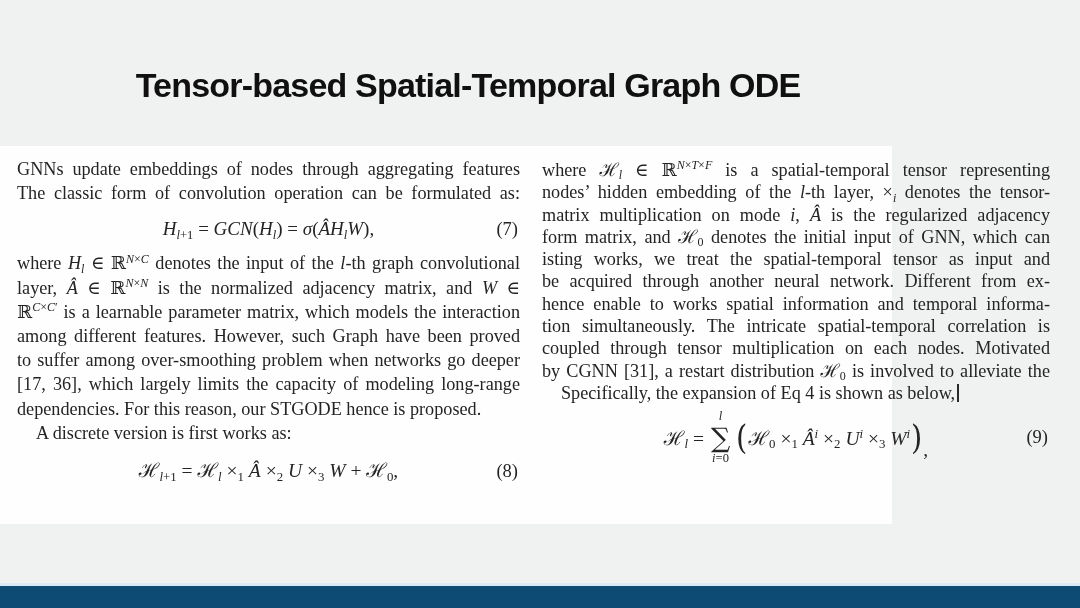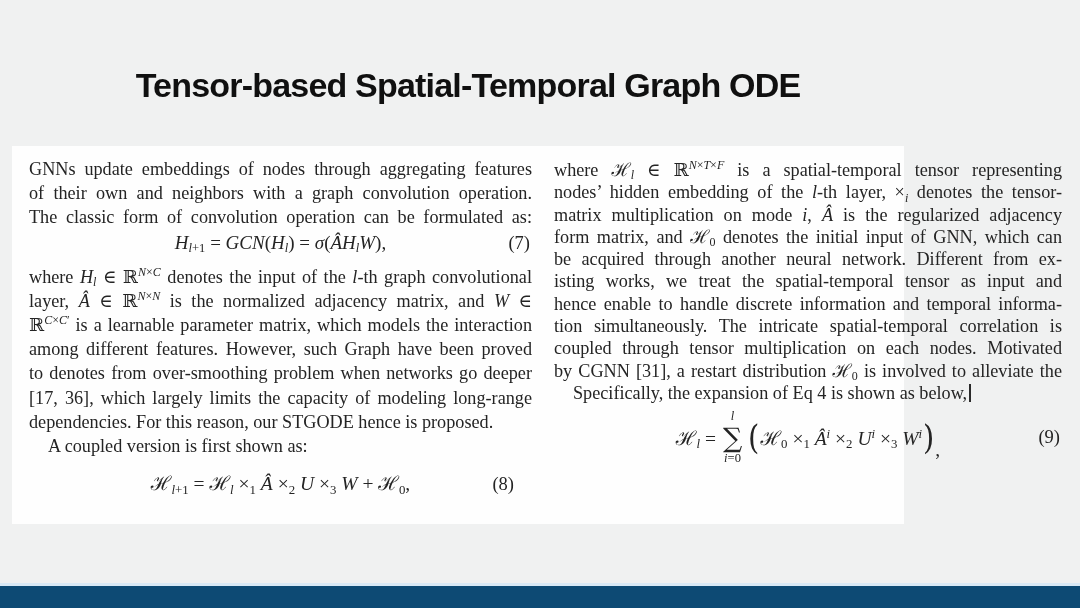--- a/index.html
+++ b/index.html
@@ -12,43 +12,43 @@
     width:1080px;height:608px;position:relative;overflow:hidden;
     background:var(--background);
     font-family:"Liberation Serif","DejaVu Serif",serif;color:var(--text);
   }
   .slide-title{
     position:absolute;top:66px;left:0;width:936px;text-align:center;
     font-family:"Liberation Sans","DejaVu Sans",sans-serif;
     font-size:34px;font-weight:600;letter-spacing:-0.8px;color:#101010;
   }
   .paper{
-    position:absolute;left:12px;top:146px;width:892px;height:378px;
+    position:absolute;left:0;top:146px;width:892px;height:378px;
     background:var(--panel);
   }
   .col{position:absolute;}
   .left-col{left:17px;top:11px;width:503px;}
   .right-col{left:542px;top:13px;width:508px;}
   .line{
     font-size:18.2px;white-space:nowrap;color:var(--text);
   }
   .left-col .line{line-height:24.2px;}
   .right-col .line{line-height:22.3px;}
   .just{text-align:justify;text-align-last:justify;}
   .ind{text-indent:19px;}
   sub,sup{line-height:0;font-size:66%;}
   sup{vertical-align:baseline;position:relative;top:-0.55em;}
   sub{vertical-align:baseline;position:relative;top:0.28em;}
   .eq{position:relative;text-align:center;color:var(--text);}
   .eq .num{
     position:absolute;right:2px;top:50%;transform:translateY(-50%);
     font-style:normal;font-size:18.5px;
   }
-  .eq7{margin:0 0 9px;font-size:19px;line-height:26px;}
-  .eq8{margin:12px 16px 0;font-size:19.5px;line-height:27px;}
+  .eq7{margin:11px 0 9px;font-size:19px;line-height:26px;}
+  .eq8{margin:12px 0 0;font-size:19.5px;line-height:27px;}
   .eq9{margin-top:5px;font-size:19.5px;}
   .eq9 .inner{display:inline-flex;align-items:center;}
   .sum{
     display:inline-flex;flex-direction:column;align-items:center;
     margin:0 5px 0 7px;font-size:12.5px;line-height:1.15;
   }
   .sum .sigma{font-size:27px;line-height:1;font-family:"DejaVu Serif",serif;}
   .bigp{
     font-size:34px;font-weight:400;line-height:1;
     font-family:"DejaVu Serif",serif;transform:scaleX(.85);
@@ -70,55 +70,54 @@
 </head>
 <body>
 
 <div class="slide-title">Tensor-based Spatial-Temporal Graph ODE</div>
 
 <div class="paper">
 
   <div class="col left-col">
     <div>
         <div class="line just">GNNs update embeddings of nodes through aggregating features</div>
-        <div class="line just">of their own and neighbors with a graph convolution operation.</div>
         <div class="line just">The classic form of convolution operation can be formulated as:</div>
       </div>
 
     <div class="eq eq7">
       <span><i>H</i><sub><i>l</i>+1</sub> = <i>GCN</i>(<i>H</i><sub><i>l</i></sub>) = <i>σ</i>(<i>ÂH</i><sub><i>l</i></sub><i>W</i>),</span>
       <span class="num">(7)</span>
     </div>
 
     <div>
         <div class="line just">where <i>H</i><sub><i>l</i></sub> ∈ ℝ<sup><i>N</i>×<i>C</i></sup> denotes the input of the <i>l</i>-th graph convolutional</div>
         <div class="line just">layer, <i>Â</i> ∈ ℝ<sup><i>N</i>×<i>N</i></sup> is the normalized adjacency matrix, and <i>W</i> ∈</div>
         <div class="line just">ℝ<sup><i>C</i>×<i>C</i>′</sup> is a learnable parameter matrix, which models the interaction</div>
         <div class="line just">among different features. However, such Graph have been proved</div>
-        <div class="line just">to denotes from over-smoothing problem when networks go deeper</div>
+        <div class="line just">to suffer among over-smoothing problem when networks go deeper</div>
         <div class="line just">[17, 36], which largely limits the capacity of modeling long-range</div>
         <div class="line">dependencies. For this reason, our STGODE hence is proposed.</div>
-        <div class="line ind">A coupled version is first shown as:</div>
+        <div class="line ind">A discrete version is first works as:</div>
       </div>
 
     <div class="eq eq8">
       <span>ℋ<sub><i>l</i>+1</sub> = ℋ<sub><i>l</i></sub> ×<sub>1</sub> <i>Â</i> ×<sub>2</sub> <i>U</i> ×<sub>3</sub> <i>W</i> + ℋ<sub>0</sub>,</span>
       <span class="num">(8)</span>
     </div>
   </div>
 
   <div class="col right-col">
     <div>
         <div class="line just">where ℋ<sub><i>l</i></sub> ∈ ℝ<sup><i>N</i>×<i>T</i>×<i>F</i></sup> is a spatial-temporal tensor representing</div>
         <div class="line just">nodes’ hidden embedding of the <i>l</i>-th layer, ×<sub><i>i</i></sub> denotes the tensor-</div>
         <div class="line just">matrix multiplication on mode <i>i</i>, <i>Â</i> is the regularized adjacency</div>
         <div class="line just">form matrix, and ℋ<sub>0</sub> denotes the initial input of GNN, which can</div>
+        <div class="line just">isting works, we treat the spatial-temporal tensor as input and</div>
         <div class="line just">be acquired through another neural network. Different from ex-</div>
-        <div class="line just">isting works, we treat the spatial-temporal tensor as input and</div>
-        <div class="line just">hence enable to handle discrete information and temporal informa-</div>
+        <div class="line just">hence enable to works spatial information and temporal informa-</div>
         <div class="line just">tion simultaneously. The intricate spatial-temporal correlation is</div>
         <div class="line just">coupled through tensor multiplication on each nodes. Motivated</div>
         <div class="line just">by CGNN [31], a restart distribution ℋ<sub>0</sub> is involved to alleviate the</div>
       </div>
 
     <div class="line ind"><span>Specifically, the expansion of Eq 4 is shown as below,</span><span class="cursor"></span></div>
 
     <div class="eq eq9">
       <span class="inner">
         <span>ℋ<sub><i>l</i></sub> =</span>

